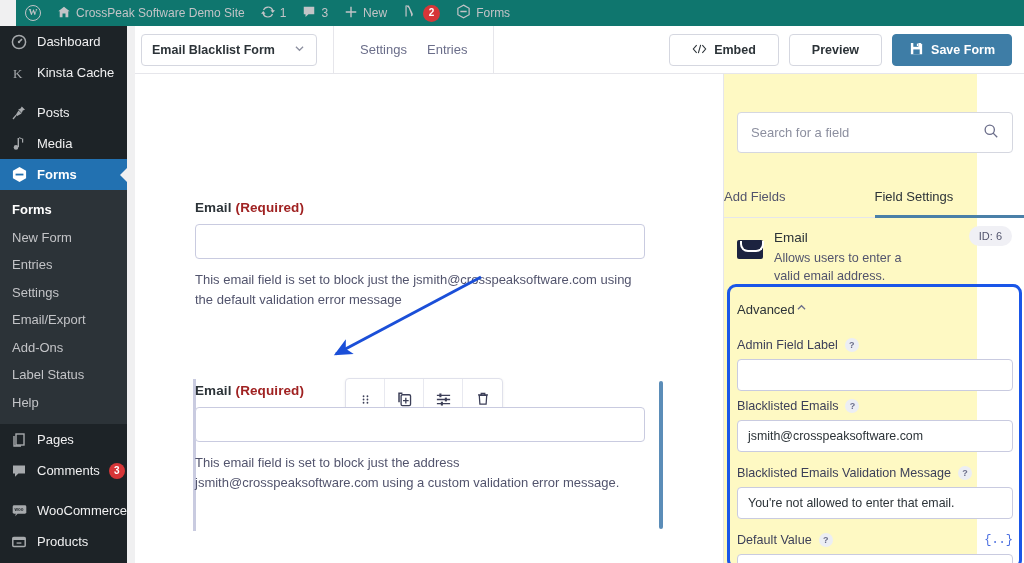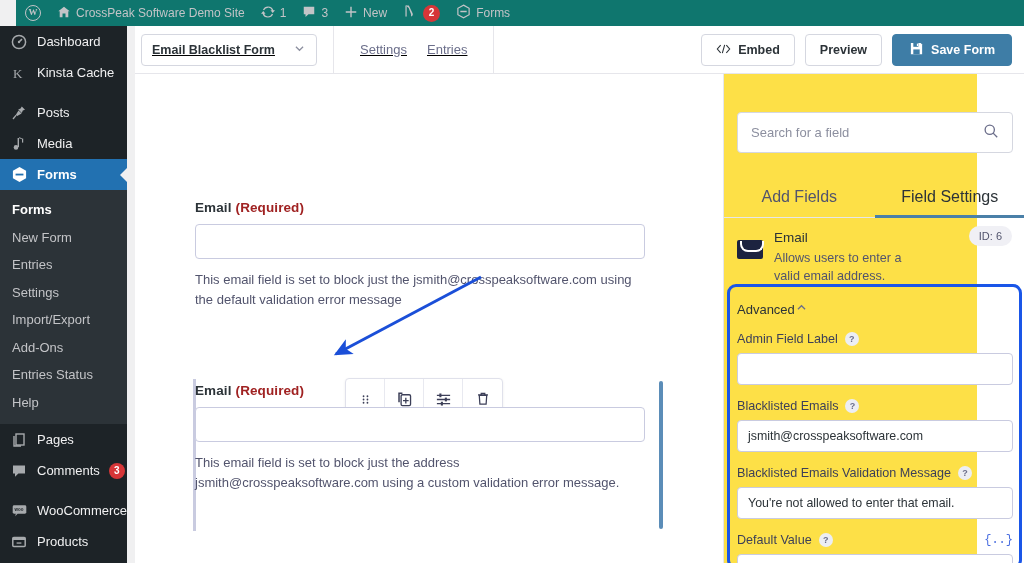--- a/index.html
+++ b/index.html
@@ -77,21 +77,21 @@
 
   .count-bubble {
     background: #d63638; color: #fff; border-radius: 9px;
     font-size: 10px; font-weight: 700; line-height: 16px;
     min-width: 16px; height: 16px; text-align: center; padding: 0 4px;
   }
 
   
   #main {
     position: absolute; top: 26px; left: 135px;
-    width: 889px; height: 537px; background: #fff; text-decoration: underline;
+    width: 889px; height: 537px; background: #fff;
   }
 
   
   #editor-toolbar {
     position: relative; height: 48px; width: 889px;
     background: #fff; border-bottom: 1px solid #e6e6eb;
     display: flex; align-items: center;
   }
   #form-switcher {
     margin-left: 6px; width: 176px; height: 32px;
@@ -103,21 +103,21 @@
   .tb-tab {
     font-size: 13px; color: #6b6e8a; padding: 0 10px; line-height: 48px;
   }
   #tb-right {
     position: absolute; right: 12px; top: 0; height: 48px;
     display: flex; align-items: center; gap: 10px;
   }
   .btn {
     height: 32px; border-radius: 4px; display: flex; align-items: center;
     justify-content: center; gap: 7px; font-size: 12.5px; font-weight: 600;
-    padding: 0 14px; border: 1px solid #d5d7e0; background: #fff; color: #2c3338;
+    padding: 0 22px; border: 1px solid #d5d7e0; background: #fff; color: #2c3338;
   }
   .btn-primary {
     background: #3e7da6; border-color: #3e7da6; color: #fff; padding: 0 16px;
   }
 
   
   #canvas {
     position: absolute; top: 64px; left: 0;
     width: 588px; height: 489px; background: #fff;
     overflow: hidden;
@@ -155,34 +155,34 @@
   .ft-btn {
     width: 39px; height: 40px; display: flex; align-items: center;
     justify-content: center; border-right: 1px solid #e8e9f0; color: #3c3f58;
   }
   .ft-btn:last-child { border-right: none; }
 
   
   #right-panel {
     position: absolute; top: 48px; left: 588px;
     width: 254px; height: 489px;
-    background: #fde047; border-left: 1px solid #e6e6eb;
+    background: #fef9c3; border-left: 1px solid #e6e6eb;
   }
   #field-search {
     position: absolute; top: 38px; left: 13px; width: 276px; height: 41px;
     border: 1px solid #d5d7e0; border-radius: 4px; background: #fff;
     display: flex; align-items: center; padding: 0 13px;
     font-size: 13px; color: #8c8f9f;
   }
   #panel-tabs {
     position: absolute; top: 103px; left: 0; width: 301px; height: 41px;
     display: flex; border-bottom: 1px solid #e6e6eb;
   }
   .panel-tab {
-    flex: 1; text-align: center; font-size: 16px; color: #52546d;
+    flex: 1; font-size: 13px; color: #52546d;
     line-height: 40px; position: relative;
   }
   .panel-tab.active { color: #2c3338; font-weight: 400; }
   .panel-tab.active::after {
     content: ""; position: absolute; bottom: -1px; left: 0; right: 0;
     height: 3px; background: #4a80a8;
   }
   #field-head {
     position: absolute; top: 152px; left: 0; width: 301px;
     padding: 0 13px; display: flex; gap: 11px;
@@ -359,23 +359,23 @@
         </svg>
     </span>
     <span class="mi-label">Forms</span>
   </div>
 
   <div class="submenu">
     <span class="submenu-item current">Forms</span>
     <span class="submenu-item">New Form</span>
     <span class="submenu-item">Entries</span>
     <span class="submenu-item">Settings</span>
-    <span class="submenu-item">Import/Export</span>
+    <span class="submenu-item">Email/Export</span>
     <span class="submenu-item">Add-Ons</span>
-    <span class="submenu-item">Entries Status</span>
+    <span class="submenu-item">Label Status</span>
     <span class="submenu-item">Help</span>
   </div>
 
   <div class="menu-item">
     <span class="mi-icon">
       <svg width="16" height="16" viewBox="0 0 16 16">
           <rect x="5" y="2" width="8" height="11" fill="none" stroke="currentColor" stroke-width="1.4"></rect>
           <path d="M3 4v10h7" fill="none" stroke="currentColor" stroke-width="1.4"></path>
         </svg>
     </span>
@@ -559,21 +559,21 @@
 
     <div id="accordion-head">
       <span>Advanced</span>
       <span>
         <svg width="13" height="13" viewBox="0 0 16 16">
             <path d="M3.6 10.2 8 5.8l4.4 4.4" fill="none" stroke="#6b6e8a" stroke-width="1.5"></path>
           </svg>
       </span>
     </div>
 
-    <div class="setting" style="top:258px;">
+    <div class="setting" style="top:264px;">
       <div class="setting-label">
         <span>Admin Field Label</span>
         <span class="help-dot">?</span>
       </div>
       <div class="setting-input">
         <span></span>
       </div>
     </div>
 
     <div class="setting" style="top:325px;">

